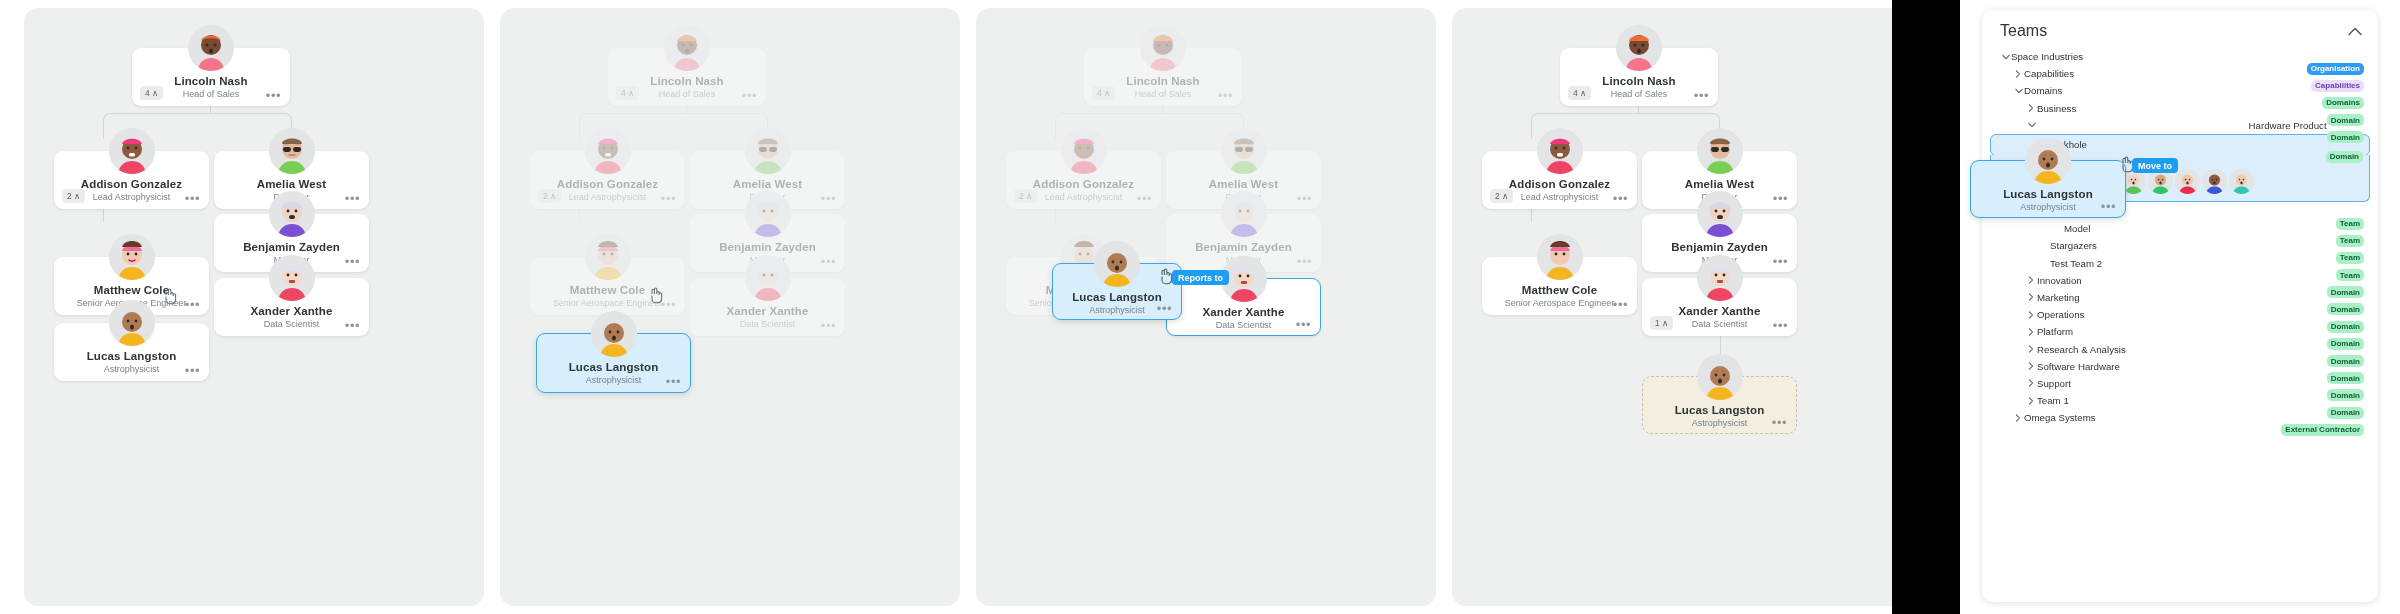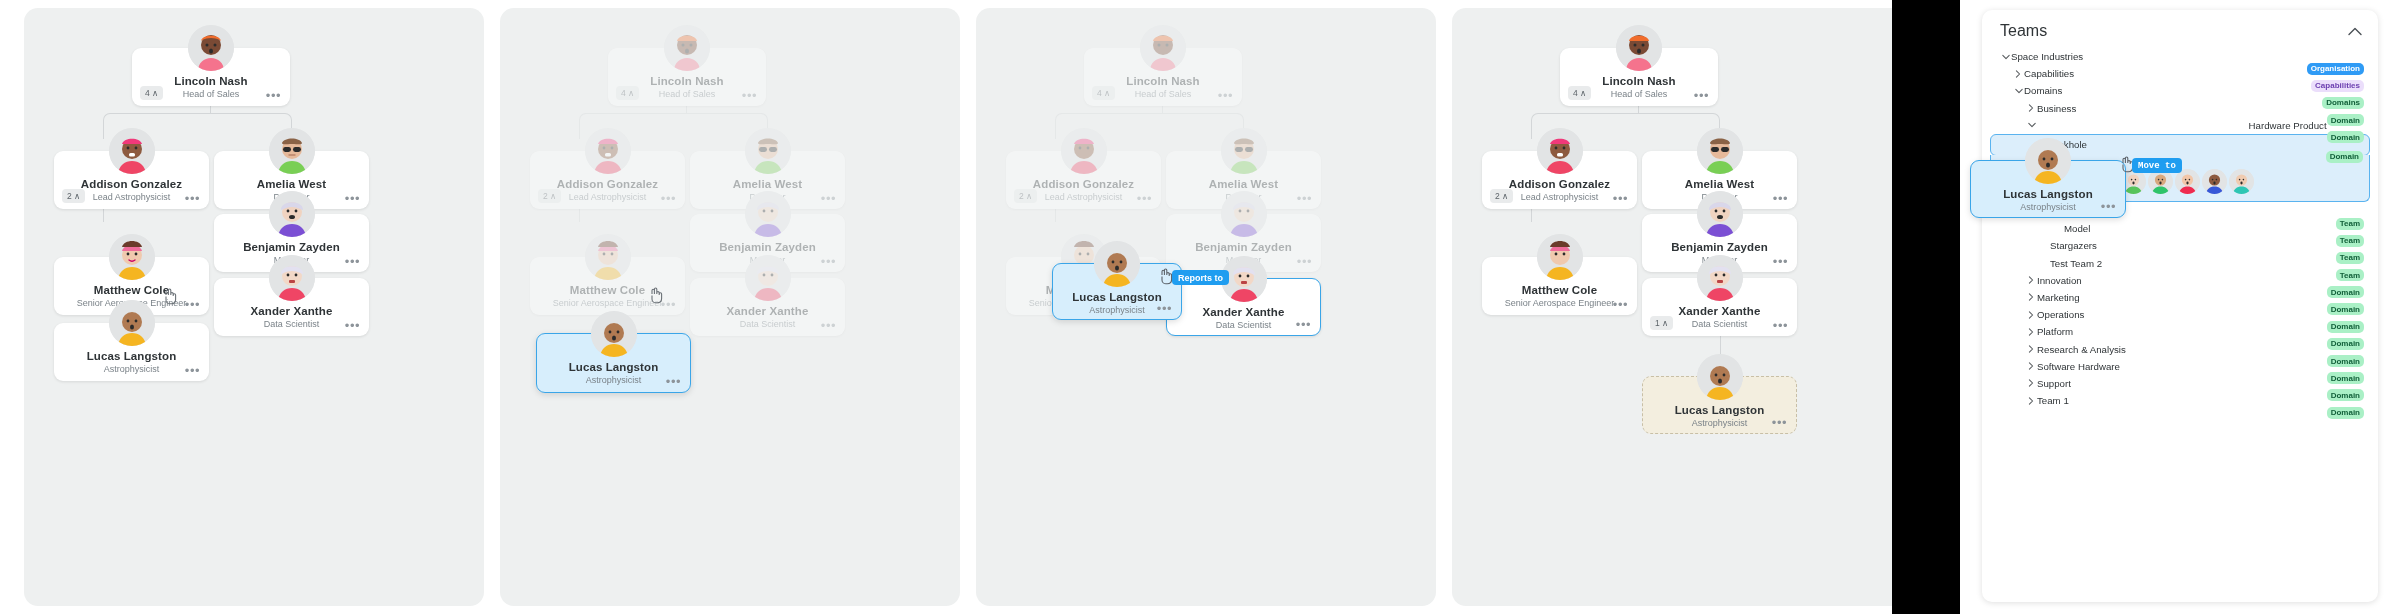--- a/index.html
+++ b/index.html
@@ -842,20 +842,29 @@
           </div>
           <div class="trow" style="padding-left: 32px;">
             <span class="car">
               <svg viewBox="0 0 7 10" width="6" height="8">
                 <path d="M1.5 1 5.5 5 1.5 9" fill="none" stroke="#55595c" stroke-width="1.3" stroke-linecap="round" stroke-linejoin="round"></path>
               </svg>
             </span>
             <span class="lbl">Team 1</span>
             <span class="tag tag-dom">Domain</span>
           </div>
+          <div class="trow" style="padding-left: 19px;">
+            <span class="car">
+              <svg viewBox="0 0 7 10" width="6" height="8">
+                <path d="M1.5 1 5.5 5 1.5 9" fill="none" stroke="#55595c" stroke-width="1.3" stroke-linecap="round" stroke-linejoin="round"></path>
+              </svg>
+            </span>
+            <span class="lbl">Omega Systems</span>
+            <span class="tag tag-ext">External Contractor</span>
+          </div>
         </div>
     </div>
 
     <div class="node sel" style="position:absolute; left:10px; top:160px; width:156px; height:58px;">
       <div class="av">
           <svg viewBox="0 0 46 46" width="46" height="46">
             <circle cx="23" cy="23" r="23" fill="#e2e4e5"></circle>
             <path d="M9 46c1-9 7-13 14-13s13 4 14 13z" fill="#f5b521"></path>
             <circle cx="23" cy="22" r="10" fill="#b07a52"></circle>
             <circle cx="19" cy="21" r="1.4" fill="#2b2b2b"></circle>
@@ -865,16 +874,16 @@
         </div>
       <div class="nm">Lucas Langston</div>
       <div class="rl">Astrophysicist</div>
       <div class="dots">•••</div>
     </div>
     <div class="cursor" style="left:159px; top:155px;">
       <svg viewBox="0 0 16 18" width="16" height="18">
           <path d="M4 8V4.5a1.2 1.2 0 012.4 0V8m0-1V3.2a1.2 1.2 0 012.4 0V8m0-1.2a1.2 1.2 0 012.4 0V9m0-1a1.2 1.2 0 012.4 0v4.6c0 2.4-1.8 4.2-4.3 4.2H8c-2.3 0-4-1.6-4-3.9V9.5" fill="none" stroke="#5b6168" stroke-width="1.1" stroke-linejoin="round"></path>
         </svg>
     </div>
-    <div class="pill" style="left:172px; top:158px;font-family:Liberation Mono, monospace;">Move to</div>
+    <div class="pill" style="left:172px; top:158px;">Move to</div>
   </div>
 
 </div>
 
 </body></html>

